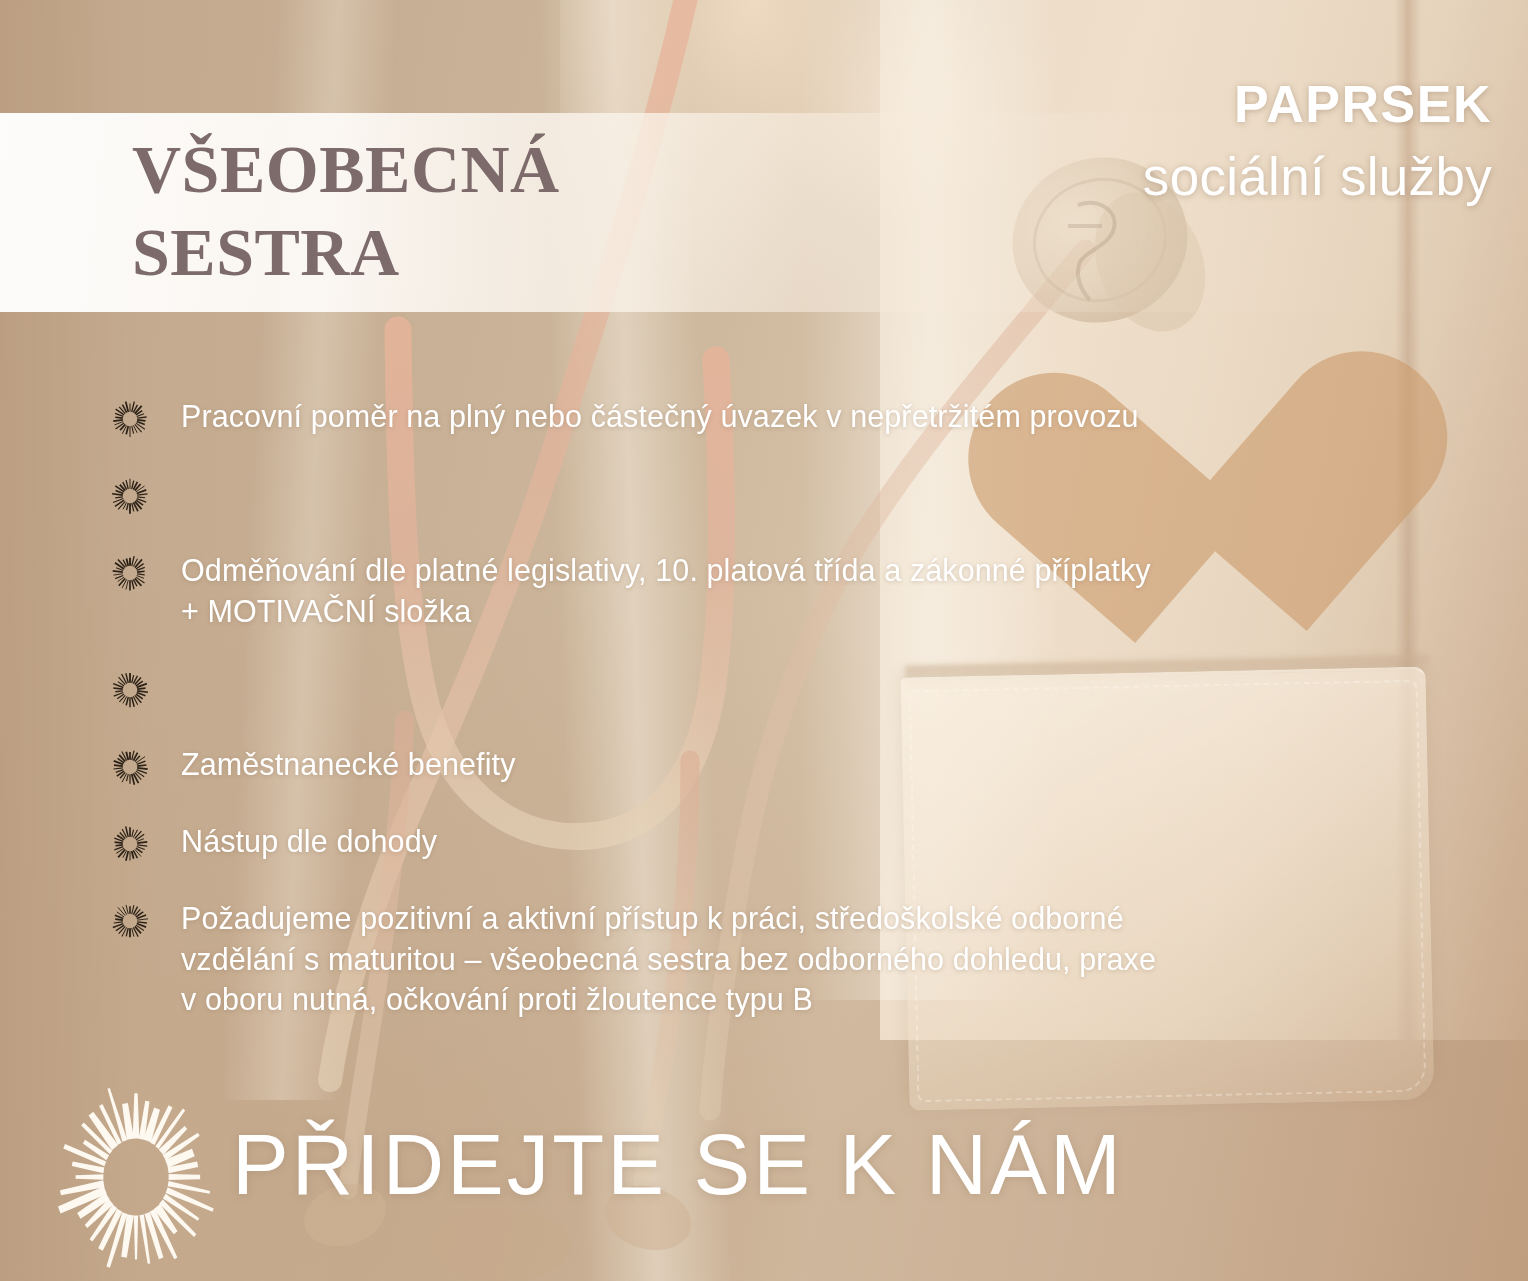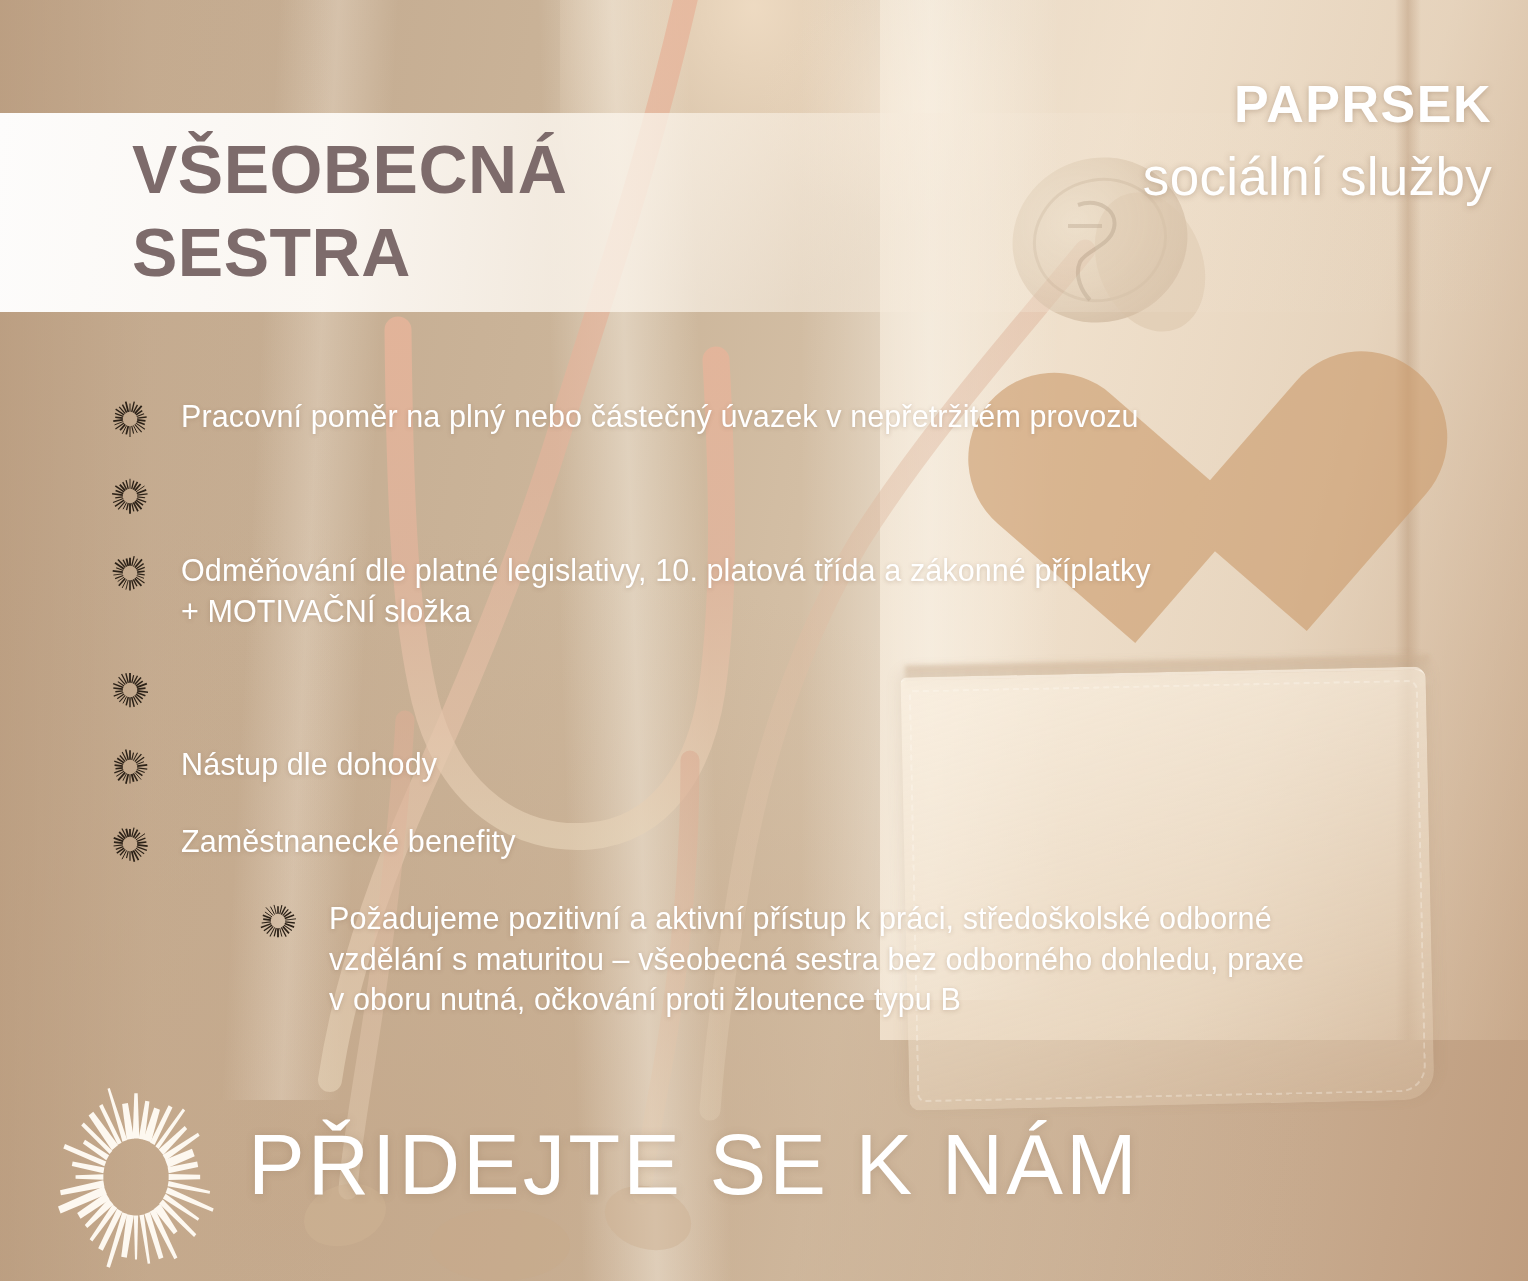--- a/index.html
+++ b/index.html
@@ -179,20 +179,21 @@
     left: 132px;
     top: 128px;
     width: 820px;
     color: #7d6b6b;
     font-size: 68px;
     font-weight: bold;
     line-height: 1.22;
     letter-spacing: 0.5px;
     text-transform: uppercase;
     white-space: pre-line;
+    font-family: Liberation Serif, serif;
   }
 
   
   .brand {
     position: absolute;
     right: 36px;
     top: 42px;
     text-align: right;
     color: #ffffff;
     text-shadow: 0 1px 6px rgba(123,95,70,0.38);
@@ -217,21 +218,21 @@
     position: absolute;
     left: 112px;
     top: 396px;
     width: 1340px;
   }
   .bullet-row {
     display: flex;
     align-items: flex-start;
     margin-bottom: 36px;
   }
-  .bullet-row:last-child { margin-bottom: 0; justify-content: center; }
+  .bullet-row:last-child { margin-bottom: 0; }
 
   .bullet-icon {
     flex: 0 0 auto;
     width: 36px;
     height: 36px;
     margin-right: 33px;
     margin-top: 5px;
   }
   .bullet-text {
     color: #ffffff;
@@ -256,21 +257,21 @@
     width: 192px;
     height: 192px;
     flex: 0 0 auto;
   }
   .footer-text {
     color: #ffffff;
     font-size: 85px;
     font-weight: 300;
     letter-spacing: 3px;
     line-height: 1;
-    margin-left: 16px;
+    margin-left: 0;
     margin-bottom: 26px;
     text-shadow: 0 1px 8px rgba(128,99,74,0.25);
     white-space: nowrap;
     text-align: center;
   }
 </style>
 </head>
 <body>
 
 <div class="poster">
@@ -460,20 +461,51 @@
             <line x1="30.15" y1="47.59" x2="3.67" y2="44.37" stroke="#2b2117" stroke-width="4.71"></line>
             <line x1="31.30" y1="42.91" x2="3.23" y2="32.26" stroke="#2b2117" stroke-width="4.14"></line>
             <line x1="33.54" y1="38.64" x2="16.28" y2="26.73" stroke="#2b2117" stroke-width="3.17"></line>
             <line x1="36.74" y1="35.03" x2="18.29" y2="14.21" stroke="#2b2117" stroke-width="3.13"></line>
             <line x1="40.71" y1="32.29" x2="26.60" y2="5.42" stroke="#2b2117" stroke-width="3.45"></line>
             <line x1="45.21" y1="30.58" x2="38.53" y2="3.48" stroke="#2b2117" stroke-width="3.77"></line>
           </svg></span>
       </div>
       <div class="bullet-row">
         <span class="bullet-icon"><svg viewBox="0 0 100 100">
+            <line x1="50.00" y1="30.00" x2="50.00" y2="8.21" stroke="#2b2117" stroke-width="4.82"></line>
+            <line x1="54.79" y1="30.58" x2="61.25" y2="4.36" stroke="#2b2117" stroke-width="3.28"></line>
+            <line x1="59.29" y1="32.29" x2="70.87" y2="10.23" stroke="#2b2117" stroke-width="4.73"></line>
+            <line x1="63.26" y1="35.03" x2="77.53" y2="18.93" stroke="#2b2117" stroke-width="3.92"></line>
+            <line x1="66.46" y1="38.64" x2="91.65" y2="21.25" stroke="#2b2117" stroke-width="2.67"></line>
+            <line x1="68.70" y1="42.91" x2="92.78" y2="33.78" stroke="#2b2117" stroke-width="3.92"></line>
+            <line x1="69.85" y1="47.59" x2="95.50" y2="44.48" stroke="#2b2117" stroke-width="4.79"></line>
+            <line x1="69.85" y1="52.41" x2="99.06" y2="55.96" stroke="#2b2117" stroke-width="5.04"></line>
+            <line x1="68.70" y1="57.09" x2="96.76" y2="67.73" stroke="#2b2117" stroke-width="3.67"></line>
+            <line x1="66.46" y1="61.36" x2="89.26" y2="77.10" stroke="#2b2117" stroke-width="2.94"></line>
+            <line x1="63.26" y1="64.97" x2="81.14" y2="85.15" stroke="#2b2117" stroke-width="3.18"></line>
+            <line x1="59.29" y1="67.71" x2="73.54" y2="94.84" stroke="#2b2117" stroke-width="4.91"></line>
+            <line x1="54.79" y1="69.42" x2="62.12" y2="99.19" stroke="#2b2117" stroke-width="4.67"></line>
+            <line x1="50.00" y1="70.00" x2="50.00" y2="96.76" stroke="#2b2117" stroke-width="3.39"></line>
+            <line x1="45.21" y1="69.42" x2="40.28" y2="89.44" stroke="#2b2117" stroke-width="3.12"></line>
+            <line x1="40.71" y1="67.71" x2="27.86" y2="92.19" stroke="#2b2117" stroke-width="2.77"></line>
+            <line x1="36.74" y1="64.97" x2="22.31" y2="81.25" stroke="#2b2117" stroke-width="3.89"></line>
+            <line x1="33.54" y1="61.36" x2="13.31" y2="75.33" stroke="#2b2117" stroke-width="4.60"></line>
+            <line x1="31.30" y1="57.09" x2="10.55" y2="64.96" stroke="#2b2117" stroke-width="3.55"></line>
+            <line x1="30.15" y1="52.41" x2="4.29" y2="55.55" stroke="#2b2117" stroke-width="2.85"></line>
+            <line x1="30.15" y1="47.59" x2="5.40" y2="44.58" stroke="#2b2117" stroke-width="4.86"></line>
+            <line x1="31.30" y1="42.91" x2="4.77" y2="32.85" stroke="#2b2117" stroke-width="5.20"></line>
+            <line x1="33.54" y1="38.64" x2="15.42" y2="26.13" stroke="#2b2117" stroke-width="3.90"></line>
+            <line x1="36.74" y1="35.03" x2="20.04" y2="16.18" stroke="#2b2117" stroke-width="4.79"></line>
+            <line x1="40.71" y1="32.29" x2="27.42" y2="6.98" stroke="#2b2117" stroke-width="3.22"></line>
+            <line x1="45.21" y1="30.58" x2="39.53" y2="7.51" stroke="#2b2117" stroke-width="5.21"></line>
+          </svg></span>
+        <div class="bullet-text">Zaměstnanecké benefity</div>
+      </div>
+      <div class="bullet-row">
+        <span class="bullet-icon"><svg viewBox="0 0 100 100">
             <line x1="50.00" y1="30.00" x2="50.00" y2="3.19" stroke="#2b2117" stroke-width="4.62"></line>
             <line x1="54.79" y1="30.58" x2="59.82" y2="10.15" stroke="#2b2117" stroke-width="3.16"></line>
             <line x1="59.29" y1="32.29" x2="70.93" y2="10.12" stroke="#2b2117" stroke-width="2.95"></line>
             <line x1="63.26" y1="35.03" x2="81.56" y2="14.38" stroke="#2b2117" stroke-width="3.65"></line>
             <line x1="66.46" y1="38.64" x2="89.22" y2="22.93" stroke="#2b2117" stroke-width="3.57"></line>
             <line x1="68.70" y1="42.91" x2="88.76" y2="35.30" stroke="#2b2117" stroke-width="2.76"></line>
             <line x1="69.85" y1="47.59" x2="97.93" y2="44.18" stroke="#2b2117" stroke-width="5.04"></line>
             <line x1="69.85" y1="52.41" x2="97.96" y2="55.82" stroke="#2b2117" stroke-width="3.06"></line>
             <line x1="68.70" y1="57.09" x2="90.80" y2="65.47" stroke="#2b2117" stroke-width="2.84"></line>
             <line x1="66.46" y1="61.36" x2="84.42" y2="73.76" stroke="#2b2117" stroke-width="4.31"></line>
@@ -488,51 +520,20 @@
             <line x1="31.30" y1="57.09" x2="6.50" y2="66.50" stroke="#2b2117" stroke-width="3.78"></line>
             <line x1="30.15" y1="52.41" x2="9.73" y2="54.89" stroke="#2b2117" stroke-width="4.36"></line>
             <line x1="30.15" y1="47.59" x2="7.12" y2="44.79" stroke="#2b2117" stroke-width="5.01"></line>
             <line x1="31.30" y1="42.91" x2="6.31" y2="33.43" stroke="#2b2117" stroke-width="3.55"></line>
             <line x1="33.54" y1="38.64" x2="14.55" y2="25.53" stroke="#2b2117" stroke-width="4.62"></line>
             <line x1="36.74" y1="35.03" x2="21.79" y2="18.16" stroke="#2b2117" stroke-width="3.76"></line>
             <line x1="40.71" y1="32.29" x2="28.24" y2="8.54" stroke="#2b2117" stroke-width="3.00"></line>
             <line x1="45.21" y1="30.58" x2="37.99" y2="1.28" stroke="#2b2117" stroke-width="3.96"></line>
           </svg></span>
         <div class="bullet-text">Nástup dle dohody</div>
-      </div>
-      <div class="bullet-row">
-        <span class="bullet-icon"><svg viewBox="0 0 100 100">
-            <line x1="50.00" y1="30.00" x2="50.00" y2="8.21" stroke="#2b2117" stroke-width="4.82"></line>
-            <line x1="54.79" y1="30.58" x2="61.25" y2="4.36" stroke="#2b2117" stroke-width="3.28"></line>
-            <line x1="59.29" y1="32.29" x2="70.87" y2="10.23" stroke="#2b2117" stroke-width="4.73"></line>
-            <line x1="63.26" y1="35.03" x2="77.53" y2="18.93" stroke="#2b2117" stroke-width="3.92"></line>
-            <line x1="66.46" y1="38.64" x2="91.65" y2="21.25" stroke="#2b2117" stroke-width="2.67"></line>
-            <line x1="68.70" y1="42.91" x2="92.78" y2="33.78" stroke="#2b2117" stroke-width="3.92"></line>
-            <line x1="69.85" y1="47.59" x2="95.50" y2="44.48" stroke="#2b2117" stroke-width="4.79"></line>
-            <line x1="69.85" y1="52.41" x2="99.06" y2="55.96" stroke="#2b2117" stroke-width="5.04"></line>
-            <line x1="68.70" y1="57.09" x2="96.76" y2="67.73" stroke="#2b2117" stroke-width="3.67"></line>
-            <line x1="66.46" y1="61.36" x2="89.26" y2="77.10" stroke="#2b2117" stroke-width="2.94"></line>
-            <line x1="63.26" y1="64.97" x2="81.14" y2="85.15" stroke="#2b2117" stroke-width="3.18"></line>
-            <line x1="59.29" y1="67.71" x2="73.54" y2="94.84" stroke="#2b2117" stroke-width="4.91"></line>
-            <line x1="54.79" y1="69.42" x2="62.12" y2="99.19" stroke="#2b2117" stroke-width="4.67"></line>
-            <line x1="50.00" y1="70.00" x2="50.00" y2="96.76" stroke="#2b2117" stroke-width="3.39"></line>
-            <line x1="45.21" y1="69.42" x2="40.28" y2="89.44" stroke="#2b2117" stroke-width="3.12"></line>
-            <line x1="40.71" y1="67.71" x2="27.86" y2="92.19" stroke="#2b2117" stroke-width="2.77"></line>
-            <line x1="36.74" y1="64.97" x2="22.31" y2="81.25" stroke="#2b2117" stroke-width="3.89"></line>
-            <line x1="33.54" y1="61.36" x2="13.31" y2="75.33" stroke="#2b2117" stroke-width="4.60"></line>
-            <line x1="31.30" y1="57.09" x2="10.55" y2="64.96" stroke="#2b2117" stroke-width="3.55"></line>
-            <line x1="30.15" y1="52.41" x2="4.29" y2="55.55" stroke="#2b2117" stroke-width="2.85"></line>
-            <line x1="30.15" y1="47.59" x2="5.40" y2="44.58" stroke="#2b2117" stroke-width="4.86"></line>
-            <line x1="31.30" y1="42.91" x2="4.77" y2="32.85" stroke="#2b2117" stroke-width="5.20"></line>
-            <line x1="33.54" y1="38.64" x2="15.42" y2="26.13" stroke="#2b2117" stroke-width="3.90"></line>
-            <line x1="36.74" y1="35.03" x2="20.04" y2="16.18" stroke="#2b2117" stroke-width="4.79"></line>
-            <line x1="40.71" y1="32.29" x2="27.42" y2="6.98" stroke="#2b2117" stroke-width="3.22"></line>
-            <line x1="45.21" y1="30.58" x2="39.53" y2="7.51" stroke="#2b2117" stroke-width="5.21"></line>
-          </svg></span>
-        <div class="bullet-text">Zaměstnanecké benefity</div>
       </div>
       <div class="bullet-row">
         <span class="bullet-icon"><svg viewBox="0 0 100 100">
             <line x1="50.00" y1="30.00" x2="50.00" y2="8.73" stroke="#2b2117" stroke-width="4.43"></line>
             <line x1="54.79" y1="30.58" x2="60.92" y2="5.70" stroke="#2b2117" stroke-width="3.04"></line>
             <line x1="59.29" y1="32.29" x2="70.98" y2="10.02" stroke="#2b2117" stroke-width="3.87"></line>
             <line x1="63.26" y1="35.03" x2="78.59" y2="17.73" stroke="#2b2117" stroke-width="3.37"></line>
             <line x1="66.46" y1="38.64" x2="86.79" y2="24.61" stroke="#2b2117" stroke-width="4.47"></line>
             <line x1="68.70" y1="42.91" x2="94.62" y2="33.08" stroke="#2b2117" stroke-width="4.30"></line>
             <line x1="69.85" y1="47.59" x2="100.35" y2="43.89" stroke="#2b2117" stroke-width="2.59"></line>

